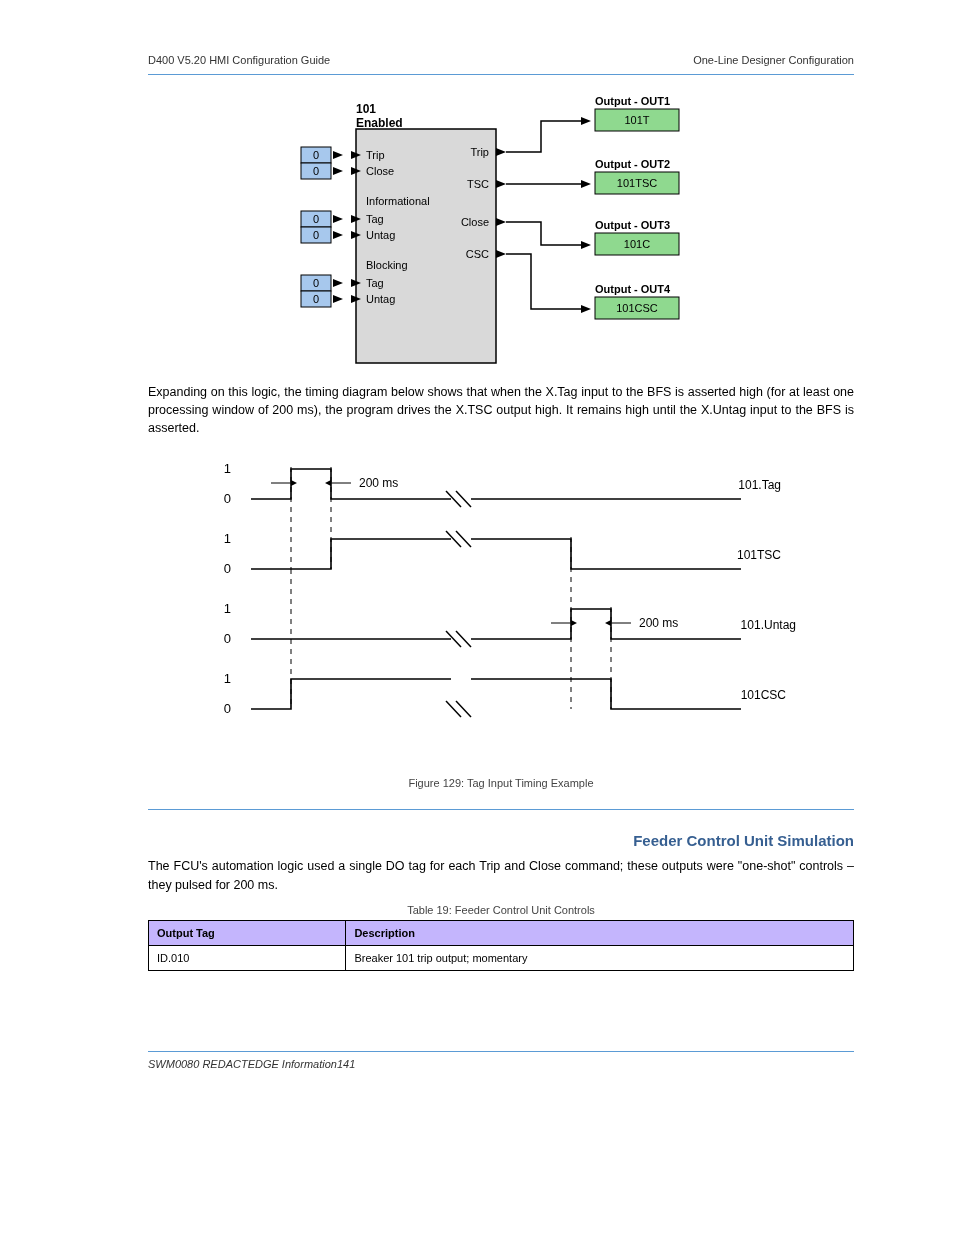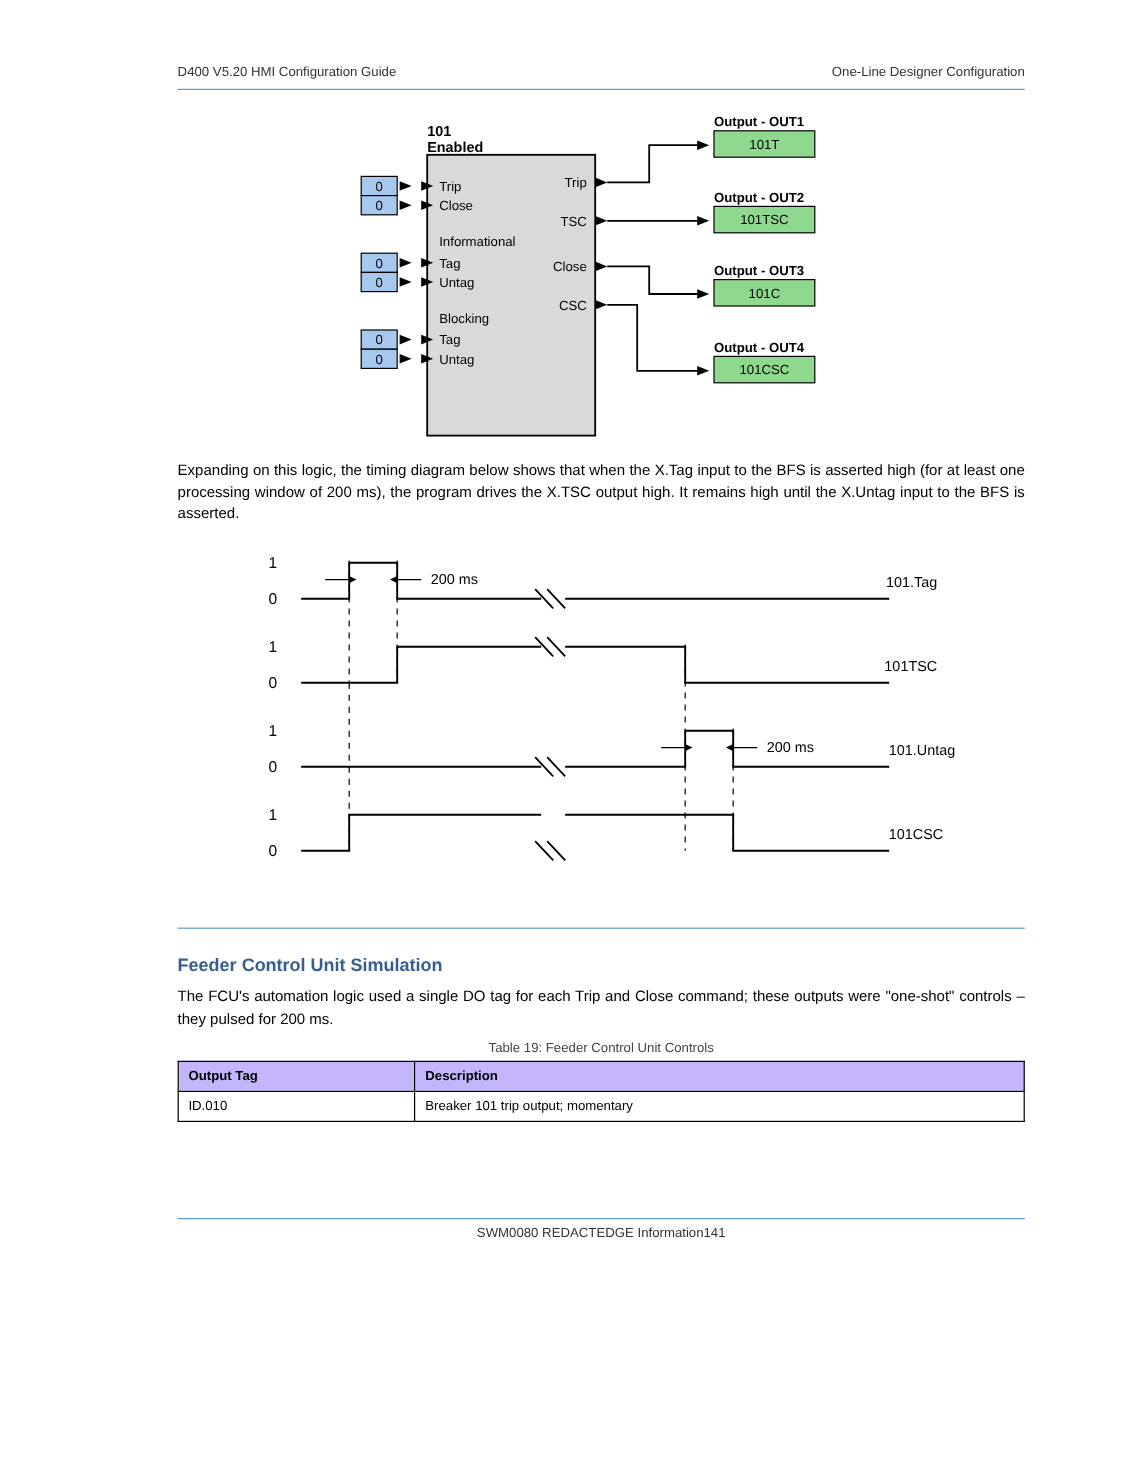--- a/index.html
+++ b/index.html
@@ -43,20 +43,21 @@
     font-size: 12.5px;
     line-height: 1.45;
     margin: 8px 0;
     text-align: justify;
   }
   .section-heading {
     font-size: 15px;
     font-weight: bold;
     color: #365f91;
     margin: 22px 0 6px 0;
+    text-align: right;
   }
   .table1 {
     width: 100%;
     border-collapse: collapse;
     margin: 4px 0 10px 0;
   }
   .table1 th {
     background: #c4b5fd;
     border: 1px solid #000;
     font-size: 11px;
@@ -71,24 +72,25 @@
   }
 
   
   .bd-svg { display:block; margin:0 auto; }
 
   
   .timing-svg { display:block; margin:0 auto; }
 
   .footer-row {
     display: flex;
-    justify-content: center;
+    justify-content: flex-start;
     font-size: 11px;
     color: #333;
     padding: 6px 0 0 0;
+    font-style: italic;
   }
 </style>
 </head>
 <body>
 
 <div class="page">
   <div class="header-row">
     <span>D400 V5.20 HMI Configuration Guide</span>
     <span>One-Line Designer Configuration</span>
   </div>
@@ -237,20 +239,21 @@
       <line x1="265" y1="254" x2="280" y2="270" stroke="#000" stroke-width="1.5"></line>
       <line x1="275" y1="254" x2="290" y2="270" stroke="#000" stroke-width="1.5"></line>
       <path d="M290 232 L430 232 L430 262 L560 262" stroke="#000" fill="none" stroke-width="1.6"></path>
       <text x="605" y="252" font-family="Arial" font-size="12" text-anchor="end">101CSC</text>
 
       <line x1="110" y1="122" x2="110" y2="262" stroke="#000" stroke-width="1" stroke-dasharray="5,5"></line>
 
       <line x1="200" y1="254" x2="215" y2="270" stroke="#fff" stroke-width="0"></line>
     </svg>
   </div>
+  <div class="caption">Figure 129: Tag Input Timing Example</div>
 
   <hr class="section-rule">
   <div class="section-heading">Feeder Control Unit Simulation</div>
 
   <p class="body-text">The FCU's automation logic used a single DO tag for each Trip and Close command; these outputs were "one-shot" controls – they pulsed for 200 ms.</p>
 
   <div class="caption" style="text-align:center; margin-bottom:4px;">Table 19: Feeder Control Unit Controls</div>
 
   <table class="table1">
     <thead>

